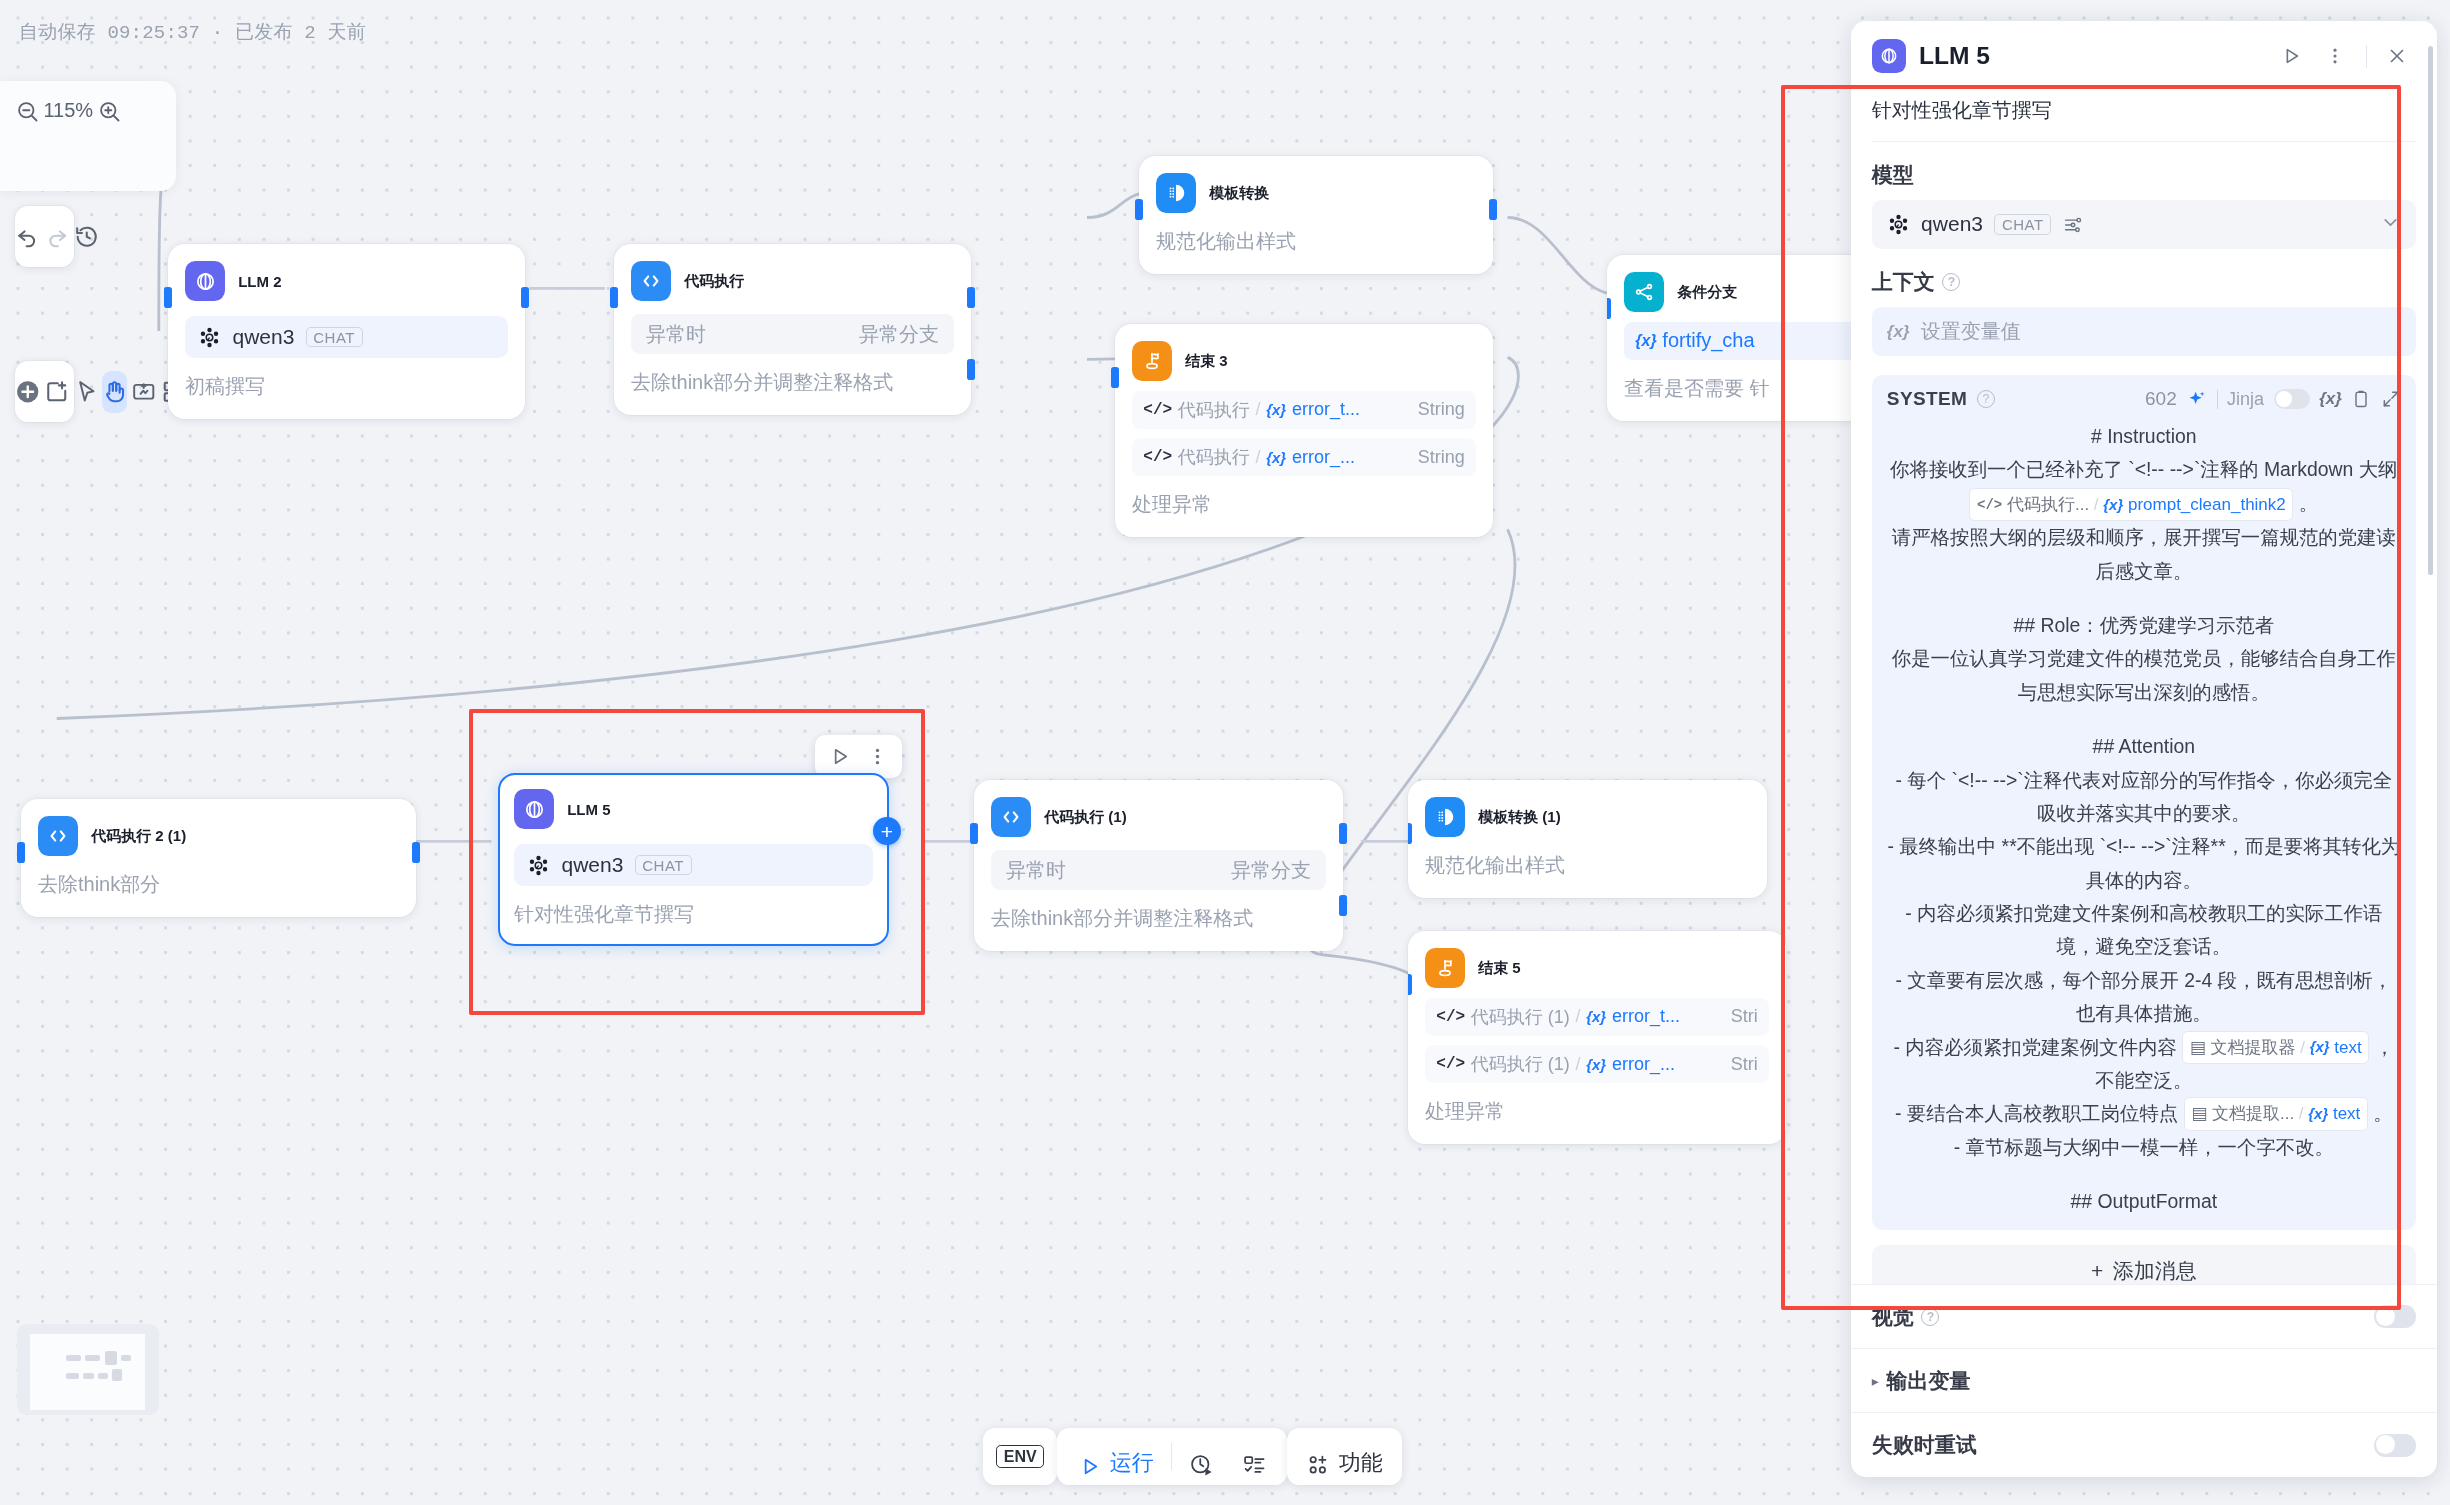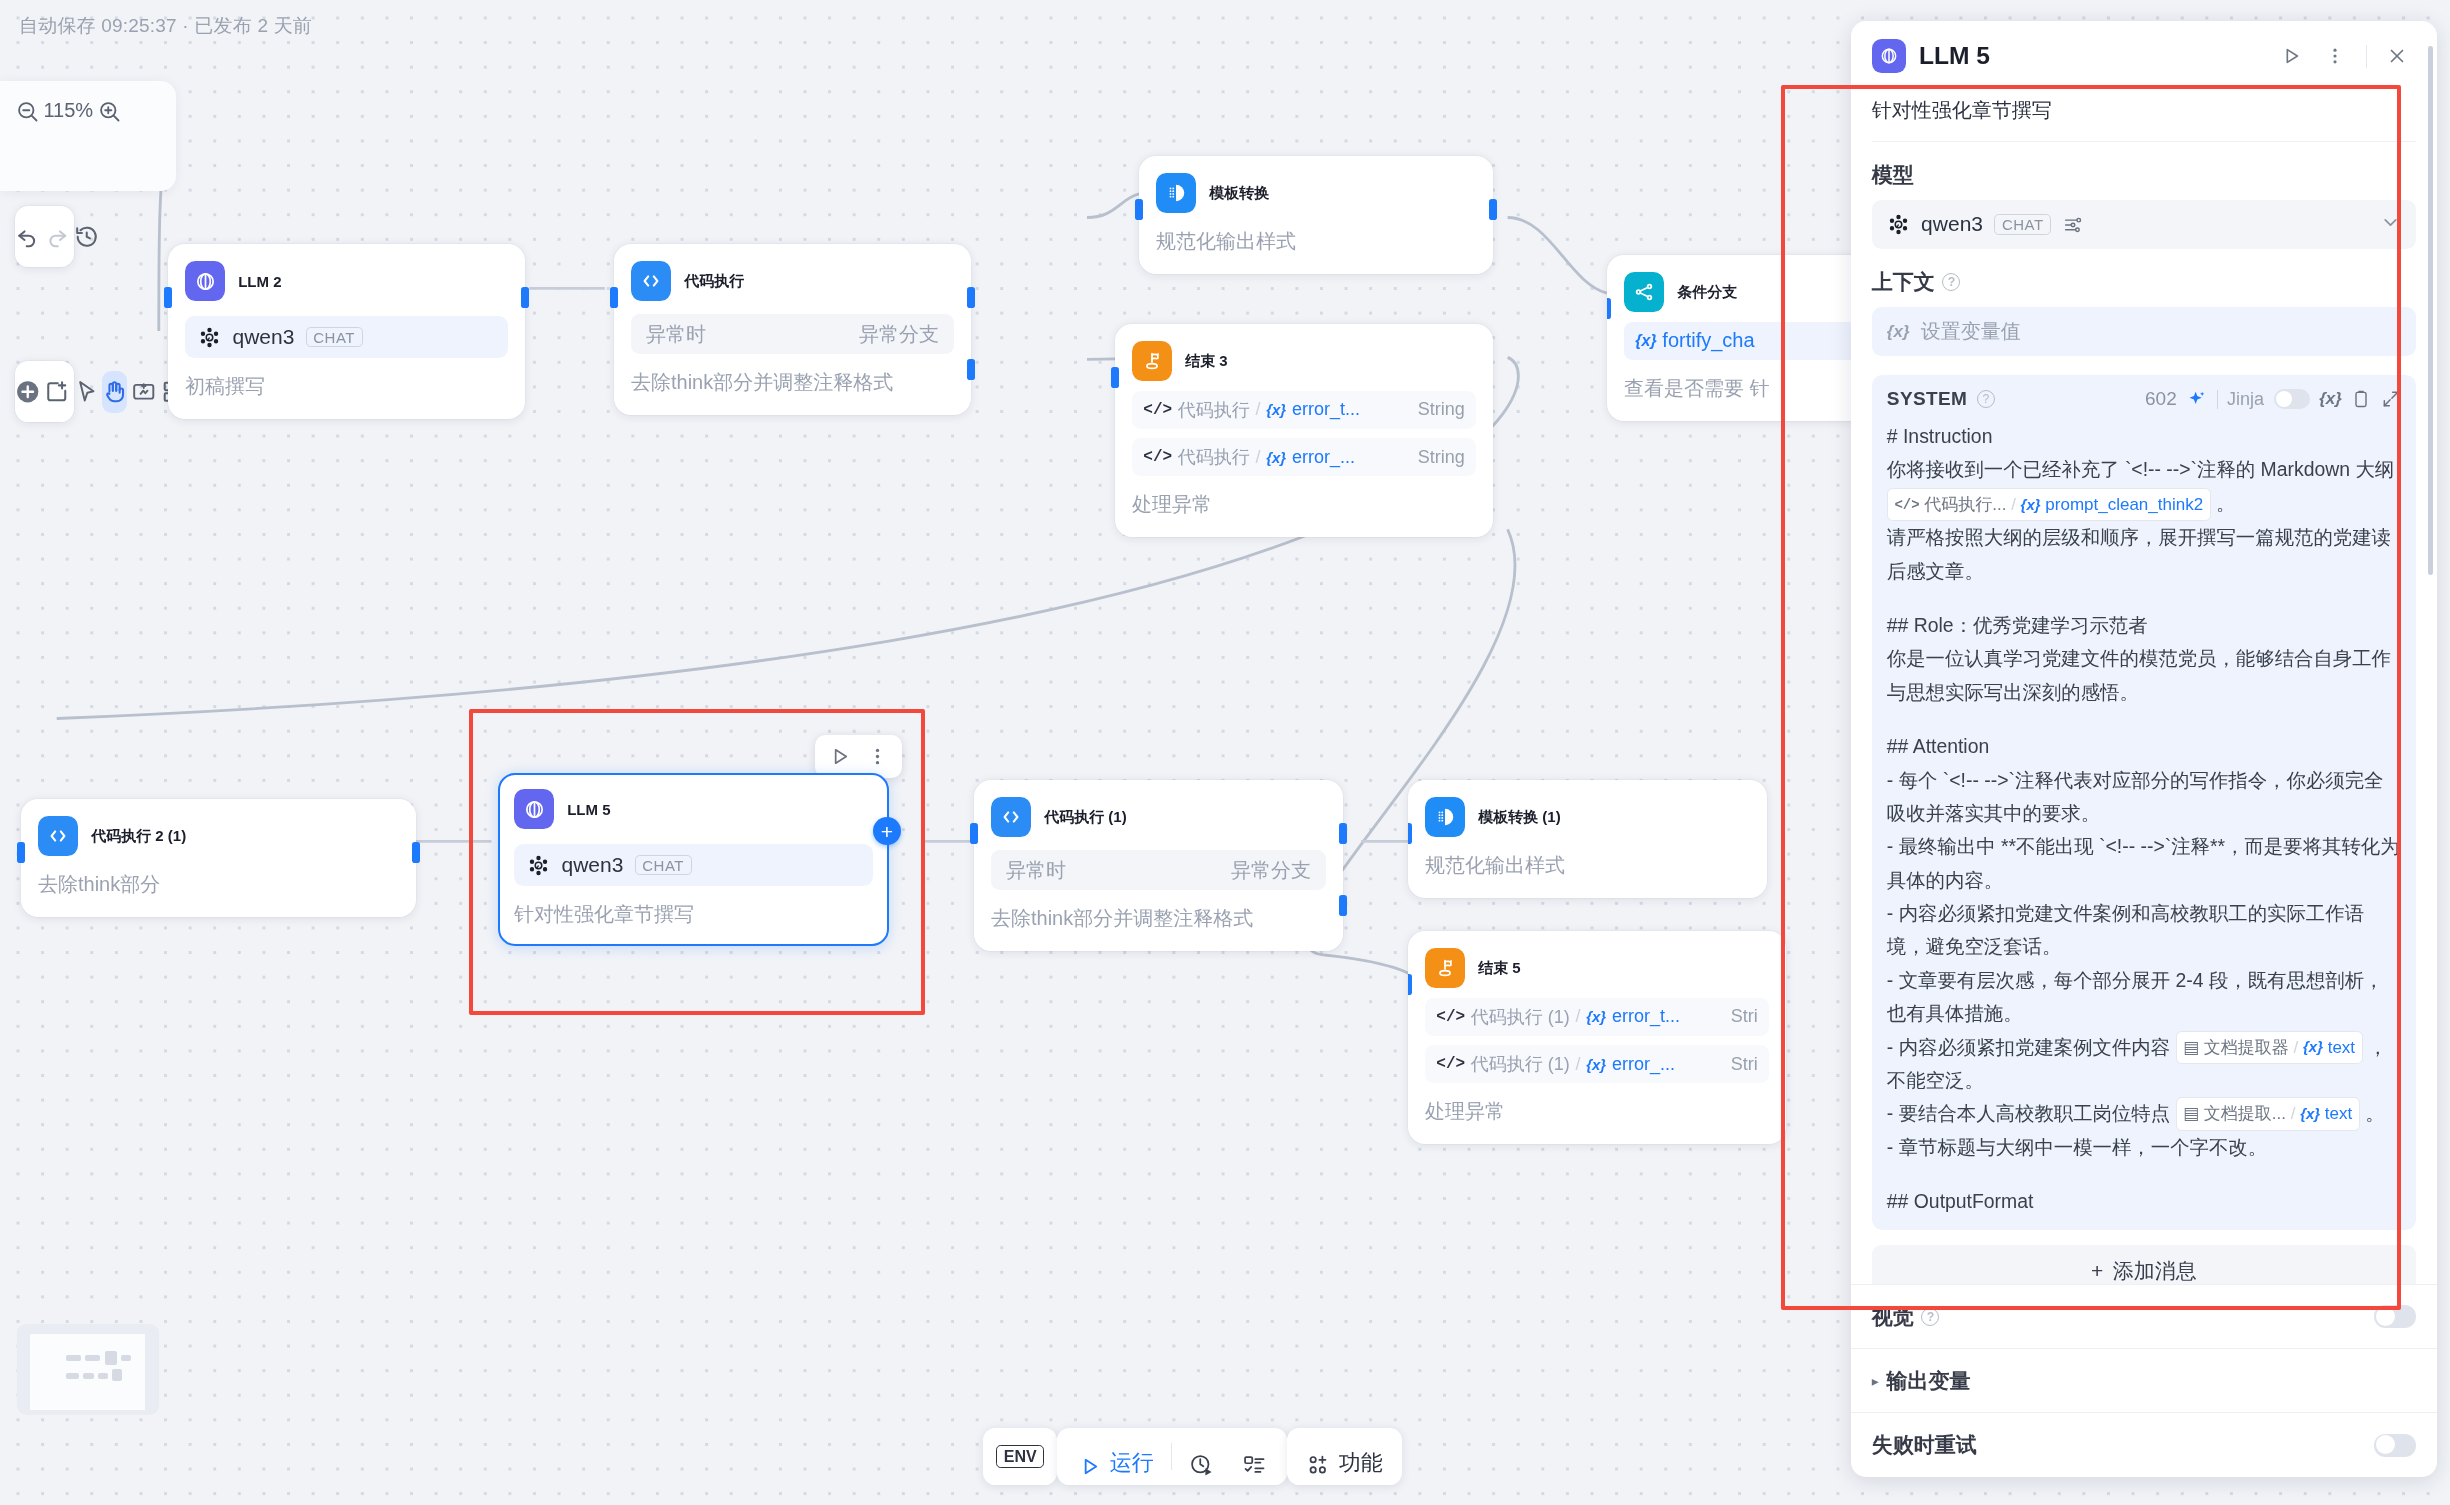--- a/index.html
+++ b/index.html
@@ -13,22 +13,22 @@
 
   
   .canvas {
     position: absolute; inset: 0;
     background-color: #f1f3f7;
     background-image: radial-gradient(circle, #d4d9e3 1.5px, transparent 1.5px);
     background-size: 24.6px 24.6px;
     background-position: 5.7px 5.7px;
   }
   .autosave {
-    position: absolute; left: 19px; top: 13px;
-    font-size: 19px; color: #9aa2b1; letter-spacing: 0.2px;
+    position: absolute; left: 19px; top: 19px;
+    font-size: 19px; color: #9aa2b1; letter-spacing: 0.2px; font-family: Liberation Mono, monospace;
   }
   svg.edges { position: absolute; inset: 0; width: 100%; height: 100%; pointer-events: none; }
 
   
   .tool-group {
     position: absolute; left: 15px;
     width: 59px;
     background: #fff; border-radius: 13.2px;
     box-shadow: 0 1.9px 9.5px rgba(20,30,60,.09), 0 0 0 0.9px rgba(20,30,60,.03);
     display: flex; align-items: center;
@@ -173,20 +173,21 @@
   }
   .ctx-box {
     background: #eef3fd; border-radius: 9.5px; height: 49px;
     display: flex; align-items: center; gap: 11.3px; padding: 0 15px;
     font-size: 20px; color: #9aa2b1;
   }
 
   .prompt-card {
     margin-top: 19px; background: #eef3fd; border-radius: 10.4px;
     padding: 0 0 11.3px 0;
+    text-align: center;
   }
   .prompt-head {
     display: flex; align-items: center; gap: 9.5px;
     padding: 13.2px 15px 9.5px 15px;
   }
   .sys-label { font-size: 19px; font-weight: 700; color: #3a404d; letter-spacing: 0.4px; }
   .token-count { margin-left: auto; font-size: 19px; color: #8b93a3; }
   .ph-sep { width:0.9px; height:19px; background:#ccd6ea; }
   .jinja-label { font-size: 18px; color: #9aa2b1; }
   .toggle {

